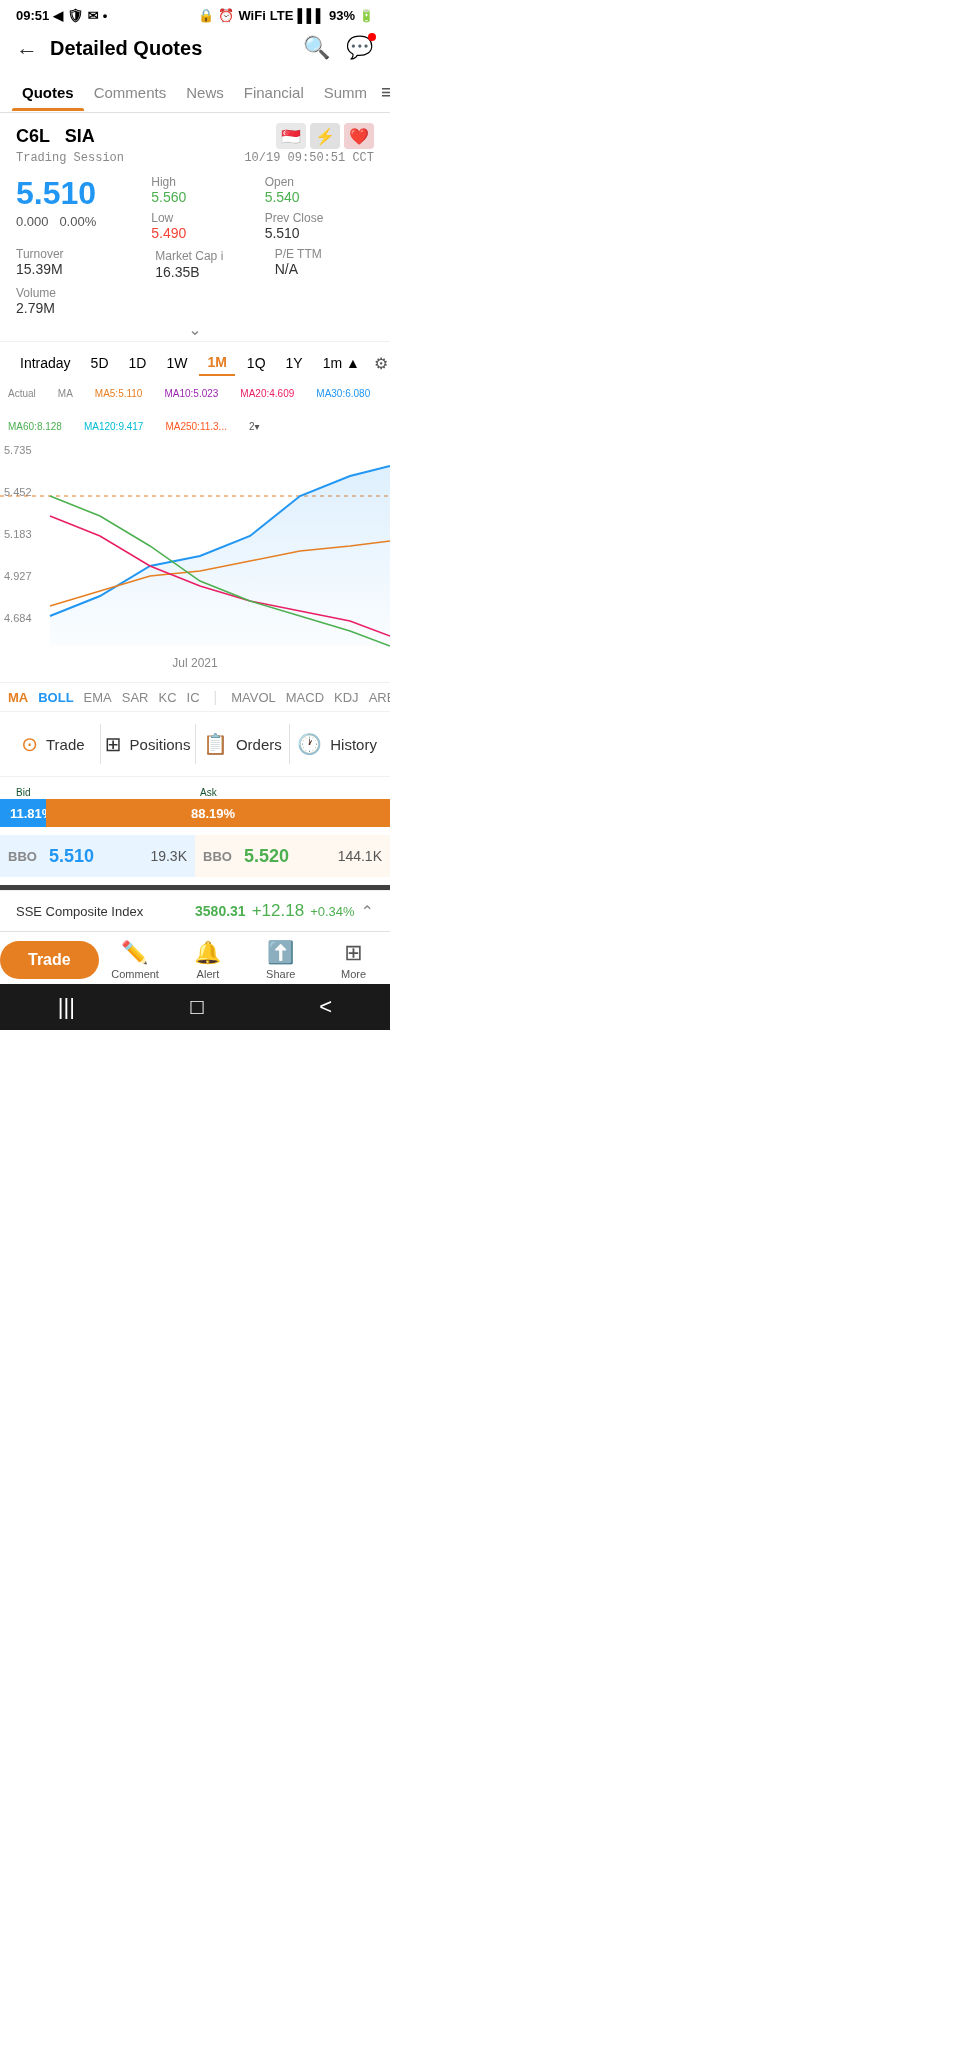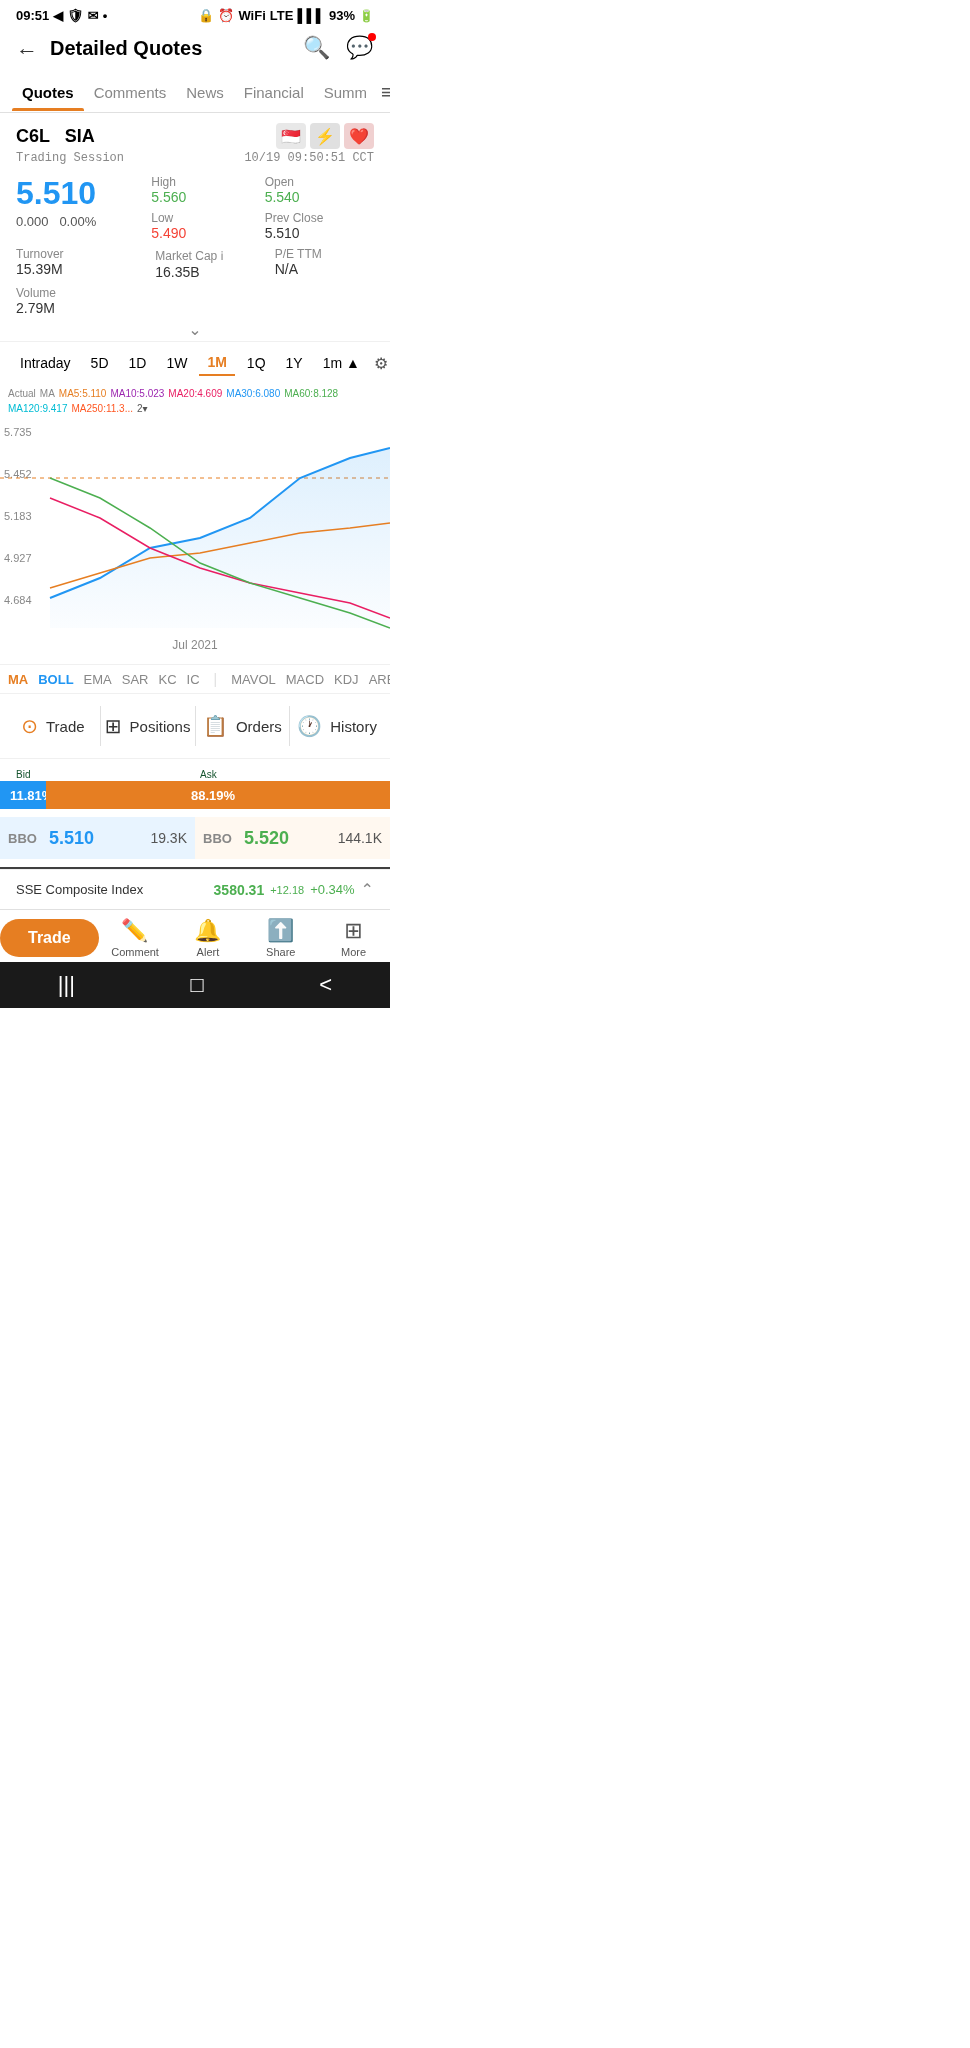--- a/index.html
+++ b/index.html
@@ -205,21 +205,21 @@
       color: #555;
       cursor: pointer;
     }
 
     
     .ma-legend {
       padding: 4px 8px;
       font-size: 10px;
       display: flex;
       flex-wrap: wrap;
-      gap: 4px;
+      gap: 22px;
       background: #fff;
     }
     .ma-label { color: #888; }
     .ma-5 { color: #e67e22; }
     .ma-10 { color: #9C27B0; }
     .ma-20 { color: #E91E63; }
     .ma-30 { color: #2196F3; }
     .ma-60 { color: #4CAF50; }
     .ma-120 { color: #00BCD4; }
     .ma-250 { color: #FF5722; }
@@ -331,21 +331,21 @@
       color: #fff;
       font-size: 13px;
       font-weight: 600;
     }
 
     
     .bbo-row {
       display: flex;
       align-items: center;
       padding: 8px 0;
-      border-bottom: 2px solid #404040;
+      border-bottom: 5px solid #404040;
     }
     .bbo-left {
       flex: 1;
       display: flex;
       align-items: center;
       padding: 0 8px;
       gap: 12px;
       background: #e8f4ff;
       height: 42px;
     }
@@ -383,21 +383,21 @@
     .sse-bar {
       display: flex;
       align-items: center;
       padding: 10px 16px;
       background: #fff;
       border-top: 1px solid #f0f0f0;
       gap: 6px;
     }
     .sse-name { font-size: 13px; color: #333; flex: 1; }
     .sse-val { font-size: 14px; font-weight: 600; color: #4CAF50; }
-    .sse-change { font-size: 11px; color: #4CAF50; }
+    .sse-change { font-size: 17px; color: #4CAF50; }
     .sse-pct { font-size: 13px; color: #4CAF50; }
     .sse-arrow { font-size: 16px; color: #888; cursor: pointer; }
 
     
     .bottom-nav {
       display: flex;
       align-items: center;
       padding: 8px 0 4px;
       border-top: 1px solid #e0e0e0;
       background: #fff;

